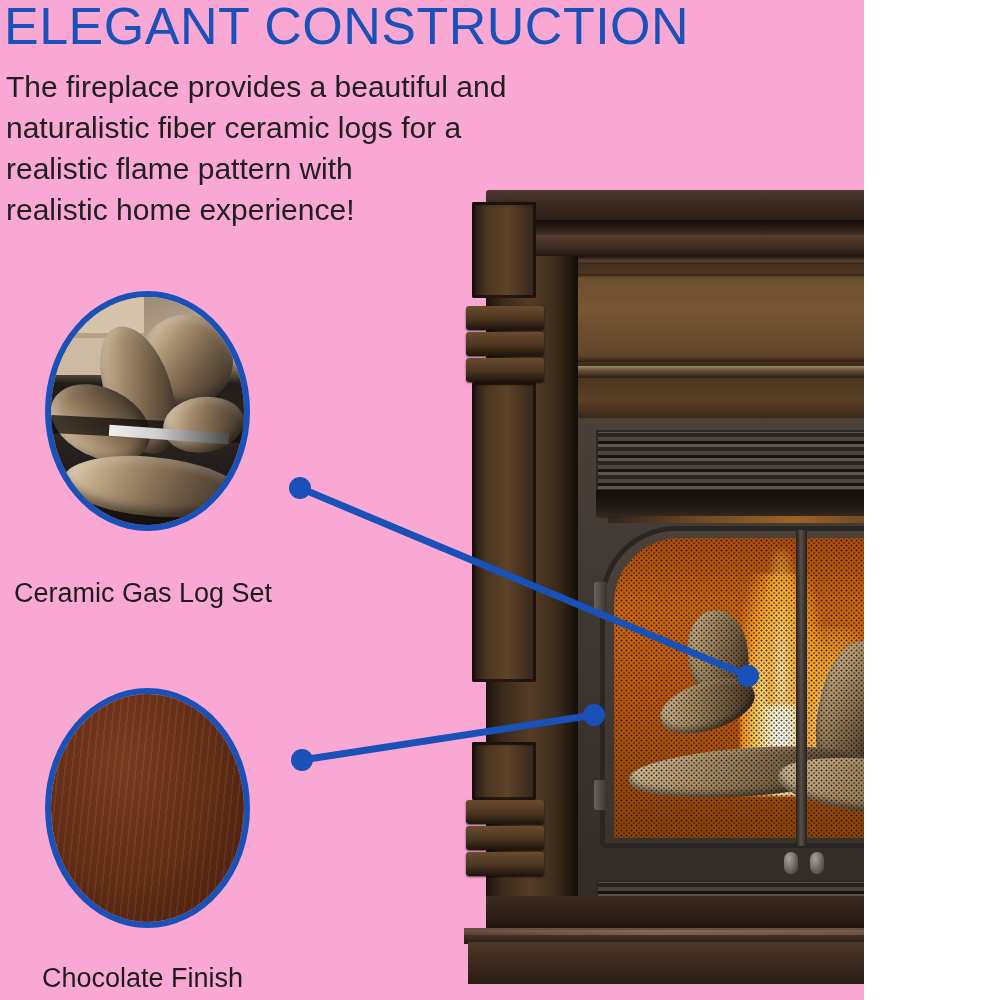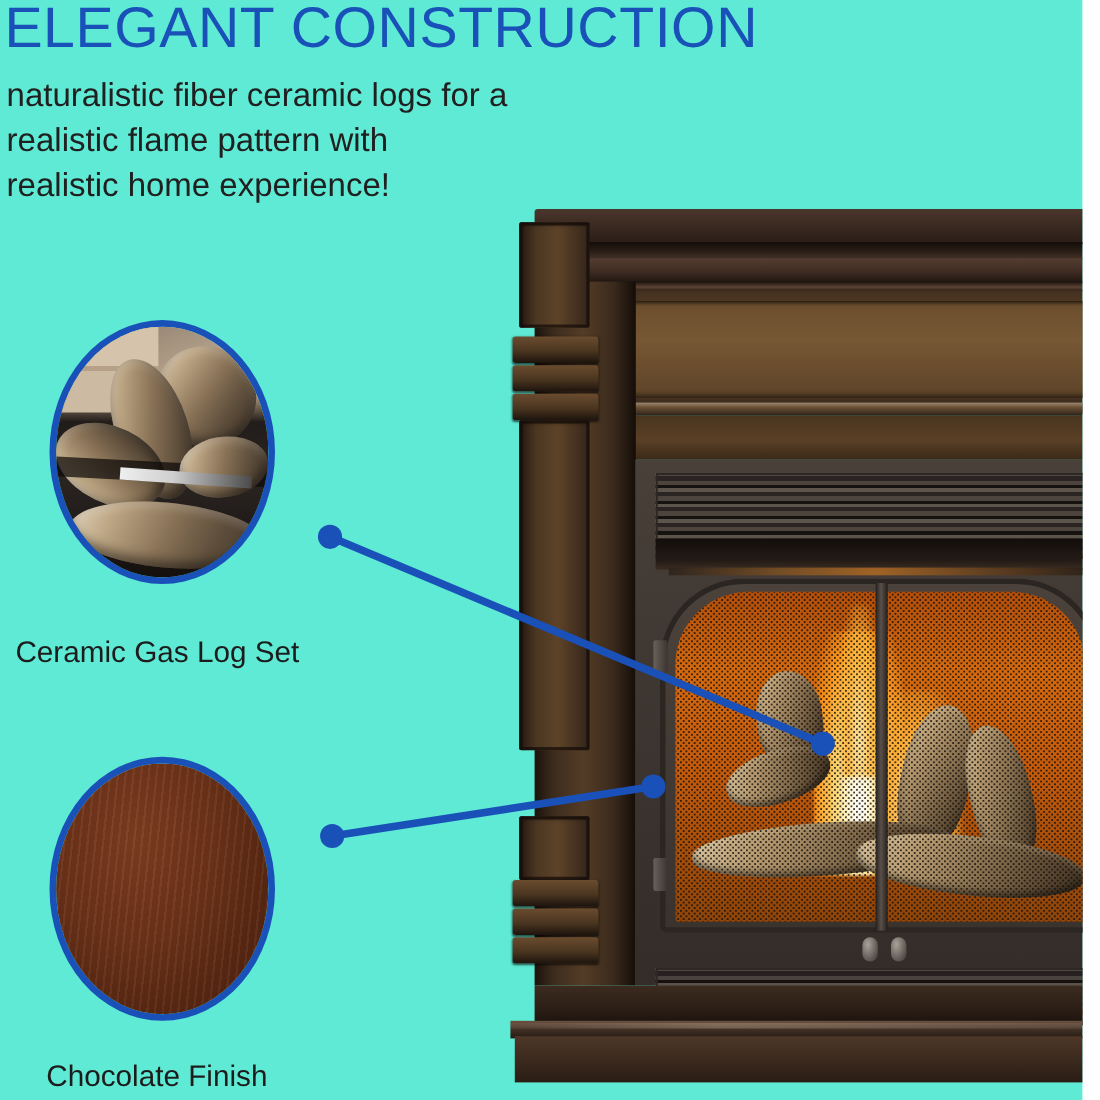--- a/index.html
+++ b/index.html
@@ -5,23 +5,23 @@
   html, body {
     margin: 0;
     padding: 0;
     background: #ffffff;
   }
   body {
     font-family: "Liberation Sans", sans-serif;
   }
   #stage {
     position: relative;
-    width: 984px;
+    width: 864px;
     height: 1000px;
-    background: #5eead4;
+    background: #f9a8d4;
     overflow: hidden;
   }
 
   
   #headline {
     position: absolute;
     left: 4px;
     top: -4px;
     font-size: 52px;
     letter-spacing: 0.5px;
@@ -324,20 +324,21 @@
   }
 </style>
 </head>
 <body>
 
 <div id="stage">
 
   <div id="headline">ELEGANT CONSTRUCTION</div>
 
   <div id="subcopy">
+    <span class="ln">The fireplace provides a beautiful and</span>
     <span class="ln">naturalistic fiber ceramic logs for a</span>
     <span class="ln">realistic flame pattern with</span>
     <span class="ln">realistic home experience!</span>
   </div>
 
   <div id="fireplace">
 
     <div class="crown-top"></div>
     <div class="crown-lip"></div>
     <div class="crown-cove"></div>

